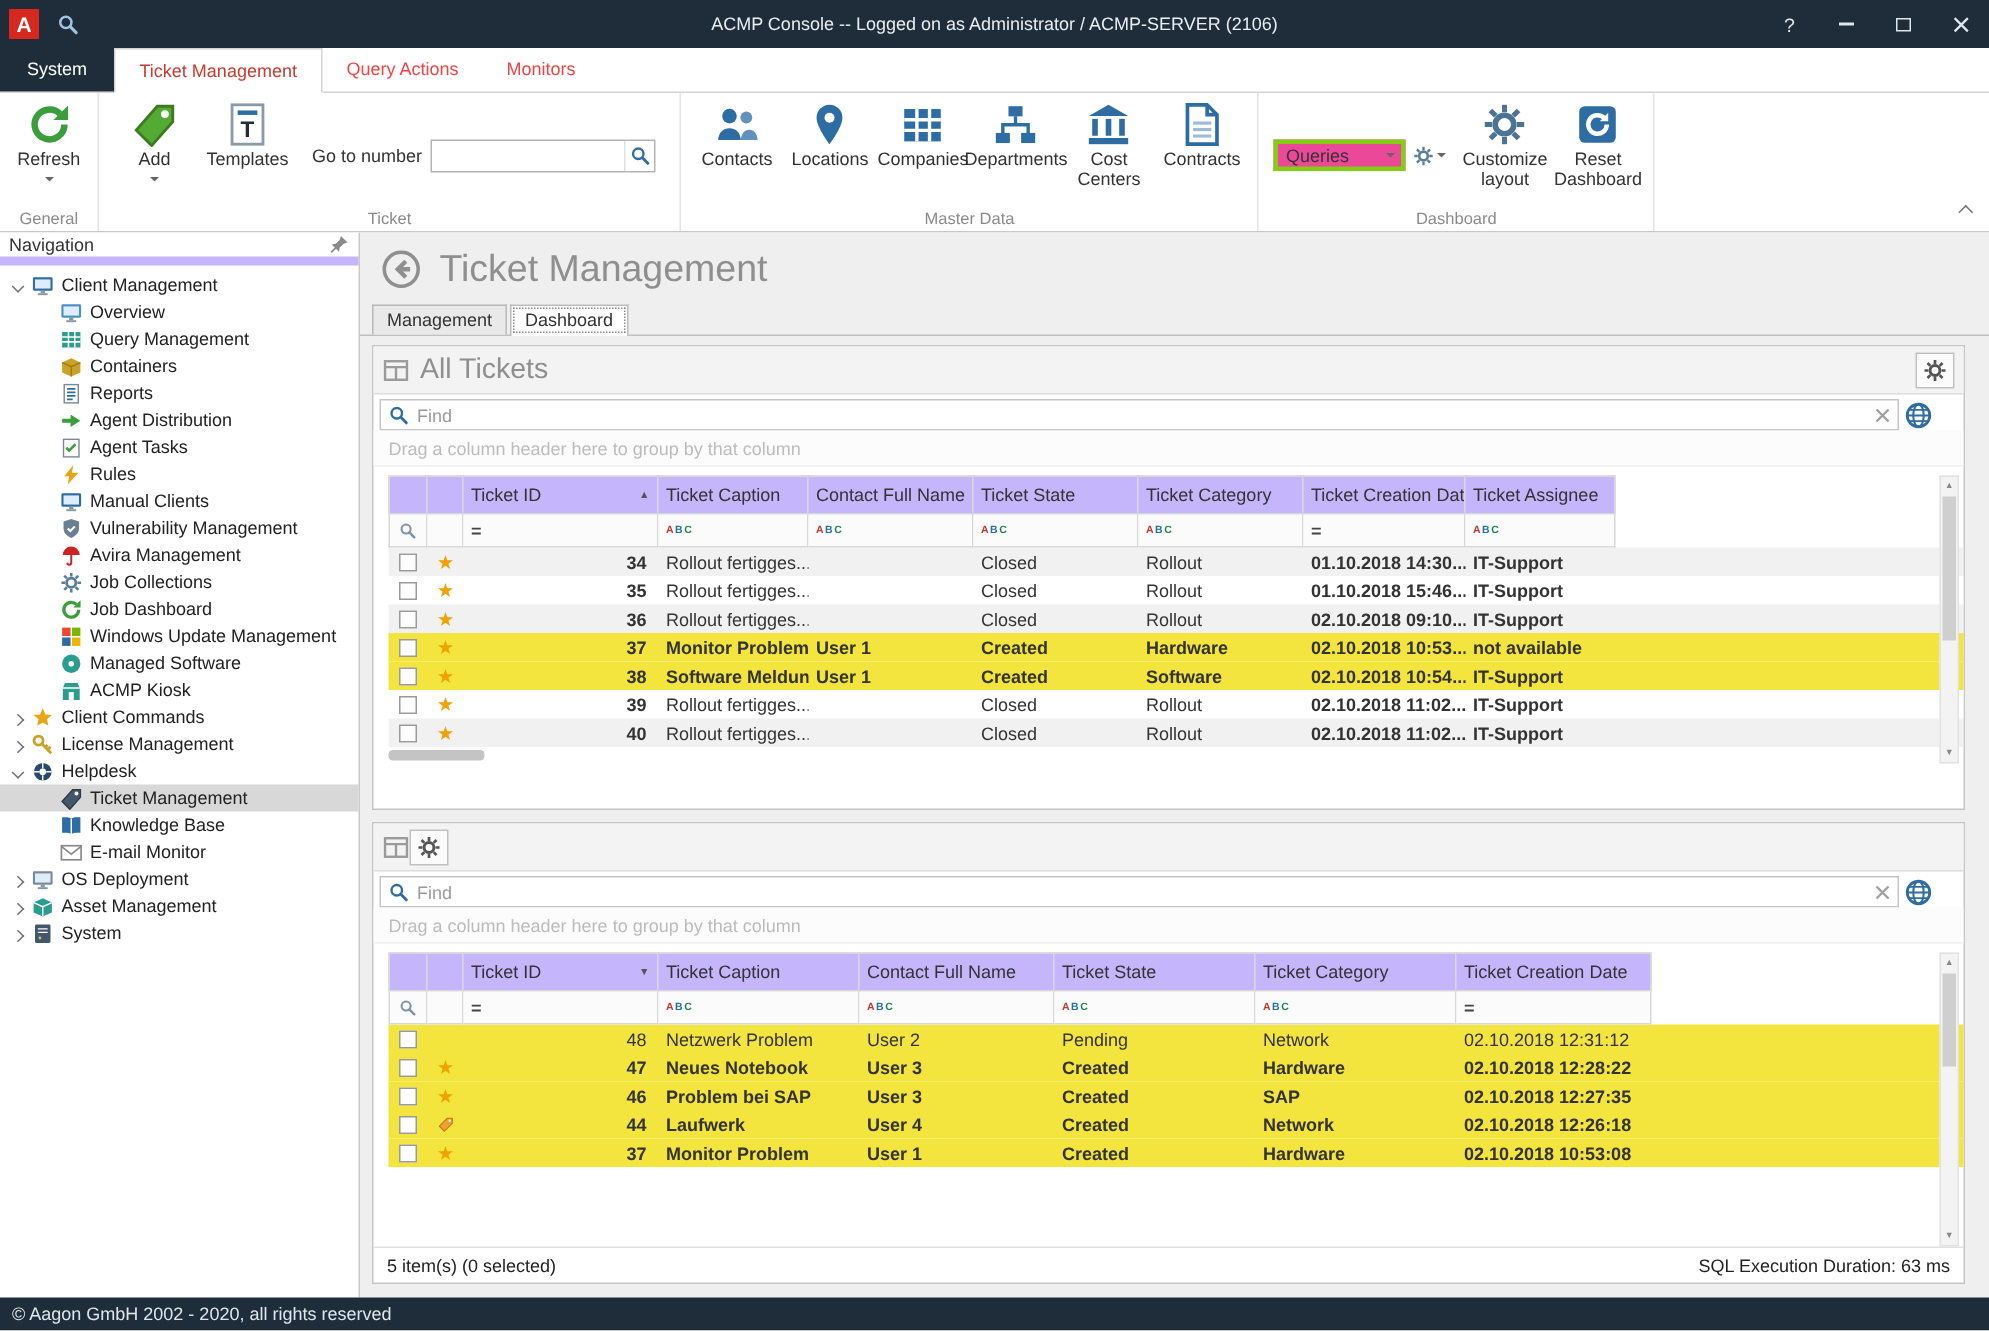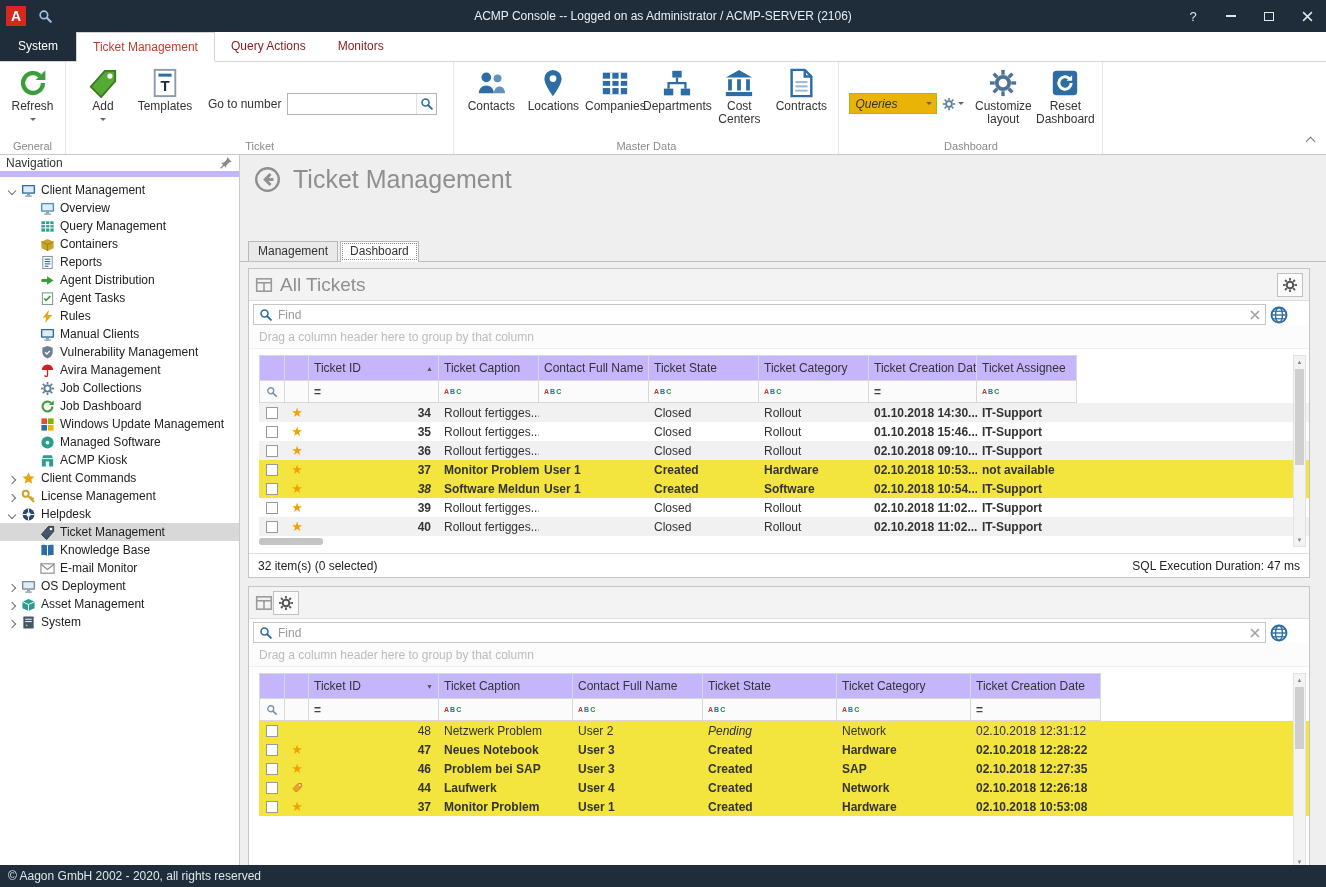--- a/index.html
+++ b/index.html
@@ -17,38 +17,38 @@
   .logo { width:20px; height:20px; margin-left:6px; background:#d6281e; color:#fff; font-weight:bold; font-size:14px; display:flex; align-items:center; justify-content:center; }
   .tbsearch { margin-left:12px; width:15px; height:15px; }
   .tb-title { position:absolute; left:0; right:0; text-align:center; color:#e9eef3; font-size:12px; pointer-events:none; }
   .winctl { margin-left:auto; display:flex; height:100%; }
   .wbtn { width:38px; height:100%; display:flex; align-items:center; justify-content:center; color:#dfe6ec; font-size:13px; }
   .min-glyph { width:10px; border-bottom:2px solid #dfe6ec; display:inline-block; }
   .max-glyph { width:10px; height:9px; border:1.5px solid #dfe6ec; display:inline-block; }
 
   
   .tabstrip { position:absolute; top:32px; left:0; right:0; height:30px; background:#fff; border-bottom:1px solid #d4d4d4; display:flex; }
-  .tab { padding:0 16px; line-height:29px; color:#7f1d1d; }
+  .tab { padding:0 16px; line-height:29px; color:#ef4444; }
   .tab.dark { background:#1f2d3a; color:#fff; padding:0 18px; }
   .tab.active { color:#c43b2f; border:1px solid #d4d4d4; border-bottom:1px solid #fff; margin-bottom:-1px; background:#fff; }
 
   
   .ribbon { position:absolute; top:62px; left:0; right:0; height:93px; background:#fff; border-bottom:1px solid #c9c9c9; display:flex; }
   .rgroup { position:relative; height:100%; border-right:1px solid #e4e4e4; padding:3px 6px 18px 6px; display:flex; align-items:flex-start; }
   .glabel { position:absolute; bottom:2px; left:0; right:0; text-align:center; font-size:11px; color:#8a8a8a; }
   .bigbtn { width:62px; display:flex; flex-direction:column; align-items:center; padding-top:3px; gap:2px; color:#333; }
   .bigbtn .lbl { text-align:center; line-height:13px; }
   .g-general { width:66px; justify-content:center; }
   .goto { display:flex; align-items:center; gap:6px; margin:28px 10px 0 12px; }
   .goto-box { width:150px; height:22px; border:1px solid #b5b5b5; display:flex; align-items:center; background:#fff; }
   .goto-box input { flex:1; border:none; outline:none; min-width:0; padding:0 4px; font:inherit; }
   .goto-btn { width:20px; height:20px; display:flex; align-items:center; justify-content:center; border-left:1px solid #e0e0e0; }
   .md-items { display:flex; }
   .dash-left { display:flex; align-items:center; gap:5px; margin:28px 8px 0 4px; }
-  .combo { width:88px; height:21px; border:1px solid #84cc16; background:#eab308; display:flex; align-items:center; padding-left:5px;font-style:italic; }
+  .combo { width:88px; height:21px; border:3px solid #84cc16; background:#ec4899; display:flex; align-items:center; padding-left:5px; }
   .combo .caret { margin-left:auto; margin-right:4px; }
   .gear-drop { display:flex; align-items:center; gap:2px; }
   .ribbon-collapse { position:absolute; right:12px; bottom:6px; }
   .chevup { width:7px; height:7px; border-left:1.5px solid #777; border-top:1.5px solid #777; transform:rotate(45deg); display:inline-block; }
 
   
   .nav { position:absolute; top:155px; left:0; width:240px; bottom:22px; background:#fff; border-right:1px solid #c9c9c9; }
   .nav-header { height:22px; display:flex; align-items:center; padding:0 6px; border-bottom:6px solid #c4b5fd; color:#333; }
   .nav-header .pin { margin-left:auto; width:14px; height:14px; }
   .nav-tree { padding-top:4px; }
@@ -60,21 +60,21 @@
   .chev::before { content:''; width:5px; height:5px; border-right:1.4px solid #707070; border-bottom:1.4px solid #707070; transform:rotate(-45deg); margin-top:3px; }
   .chev.open::before { transform:rotate(45deg); margin-top:1px; }
   .ti { width:15px; height:15px; margin-right:5px; }
   .tlabel { color:#222; }
 
   
   .main { position:absolute; top:155px; left:240px; right:0; bottom:22px; background:#efefef; }
   .main-header { height:48px; display:flex; align-items:center; gap:12px; padding-left:14px; }
   .back { width:27px; height:27px; }
   .main-title { font-size:25px; color:#8f8f8f; }
-  .main-tabs { display:flex; padding-left:8px; border-bottom:1px solid #bfbfbf; height:21px;margin-top:38px; }
+  .main-tabs { display:flex; padding-left:8px; border-bottom:1px solid #bfbfbf; height:21px; }
   .mtab { font-size:12px; padding:2px 9px 0 9px; border:1px solid #b9b9b9; border-bottom:none; background:#e9e9e9; color:#333; margin-right:2px; }
   .mtab.active { background:#fff; outline:1px dotted #888; outline-offset:-3px; margin-bottom:-1px; }
   .panels { padding:6px 16px 0 8px; }
   .panel { position:relative; background:#fff; border:1px solid #c5c5c5; margin-bottom:8px; display:flex; flex-direction:column; }
   .panel.p0 { height:310px; }
   .panel.p1 { height:308px; }
   .phead { height:32px; background:#f3f3f3; border-bottom:1px solid #ddd; display:flex; align-items:center; padding:0 6px; flex:0 0 auto; }
   .phicon { width:18px; height:18px; }
   .ptitle { font-size:19px; color:#8f8f8f; margin-left:7px; flex:1; }
   .gearbtn { width:26px; height:24px; border:1px solid #c0c0c0; background:#fbfbfb; display:flex; align-items:center; justify-content:center; }
@@ -839,21 +839,21 @@
             <div class="cell strong" style="width: 108px;">02.10.2018 10:53...</div>
             <div class="cell strong" style="width: 100px;">not available</div>
           </div>
           <div class="grow gdata bold" style="background: rgb(243, 229, 62);">
             <div class="cell selc">
               <span class="cb"></span>
             </div>
             <div class="cell markc">
               <span class="star">★</span>
             </div>
-            <div class="cell num strong" style="width: 130px; font-style: italic;">38</div>
+            <div class="cell num strong" style="width: 130px;">38</div>
             <div class="cell" style="width: 100px;">Software Meldung</div>
             <div class="cell" style="width: 110px;">User 1</div>
             <div class="cell" style="width: 110px;">Created</div>
             <div class="cell" style="width: 110px;">Software</div>
             <div class="cell strong" style="width: 108px;">02.10.2018 10:54...</div>
             <div class="cell strong" style="width: 100px;">IT-Support</div>
           </div>
           <div class="grow gdata" style="background: rgb(255, 255, 255);">
             <div class="cell selc">
               <span class="cb"></span>
@@ -881,24 +881,20 @@
             <div class="cell" style="width: 110px;"></div>
             <div class="cell" style="width: 110px;">Closed</div>
             <div class="cell" style="width: 110px;">Rollout</div>
             <div class="cell strong" style="width: 108px;">02.10.2018 11:02...</div>
             <div class="cell strong" style="width: 100px;">IT-Support</div>
           </div>
         </div>
       <div class="hscroll">
           <div class="hthumb"></div>
         </div>
-      <div class="pfoot">
-        <span>32 item(s) (0 selected)</span>
-        <span class="sql">SQL Execution Duration: 47 ms</span>
-      </div>
       <div class="vscroll">
         <div class="varrow">▲</div>
         <div class="vthumb"></div>
         <div class="varrow vdown">▼</div>
       </div>
     </div>
 
     <div class="panel p1">
       <div class="phead">
         <span class="ic phicon">
@@ -1022,21 +1018,21 @@
             </div>
           </div>
           <div class="grow gdata" style="background: rgb(243, 229, 62);">
             <div class="cell selc">
               <span class="cb"></span>
             </div>
             <div class="cell markc"></div>
             <div class="cell num" style="width: 130px;">48</div>
             <div class="cell" style="width: 134px;">Netzwerk Problem</div>
             <div class="cell" style="width: 130px;">User 2</div>
-            <div class="cell" style="width: 134px; font-style: italic;">Pending</div>
+            <div class="cell" style="width: 134px;">Pending</div>
             <div class="cell" style="width: 134px;">Network</div>
             <div class="cell" style="width: 130px;">02.10.2018 12:31:12</div>
           </div>
           <div class="grow gdata bold" style="background: rgb(243, 229, 62);">
             <div class="cell selc">
               <span class="cb"></span>
             </div>
             <div class="cell markc">
               <span class="star">★</span>
             </div>

